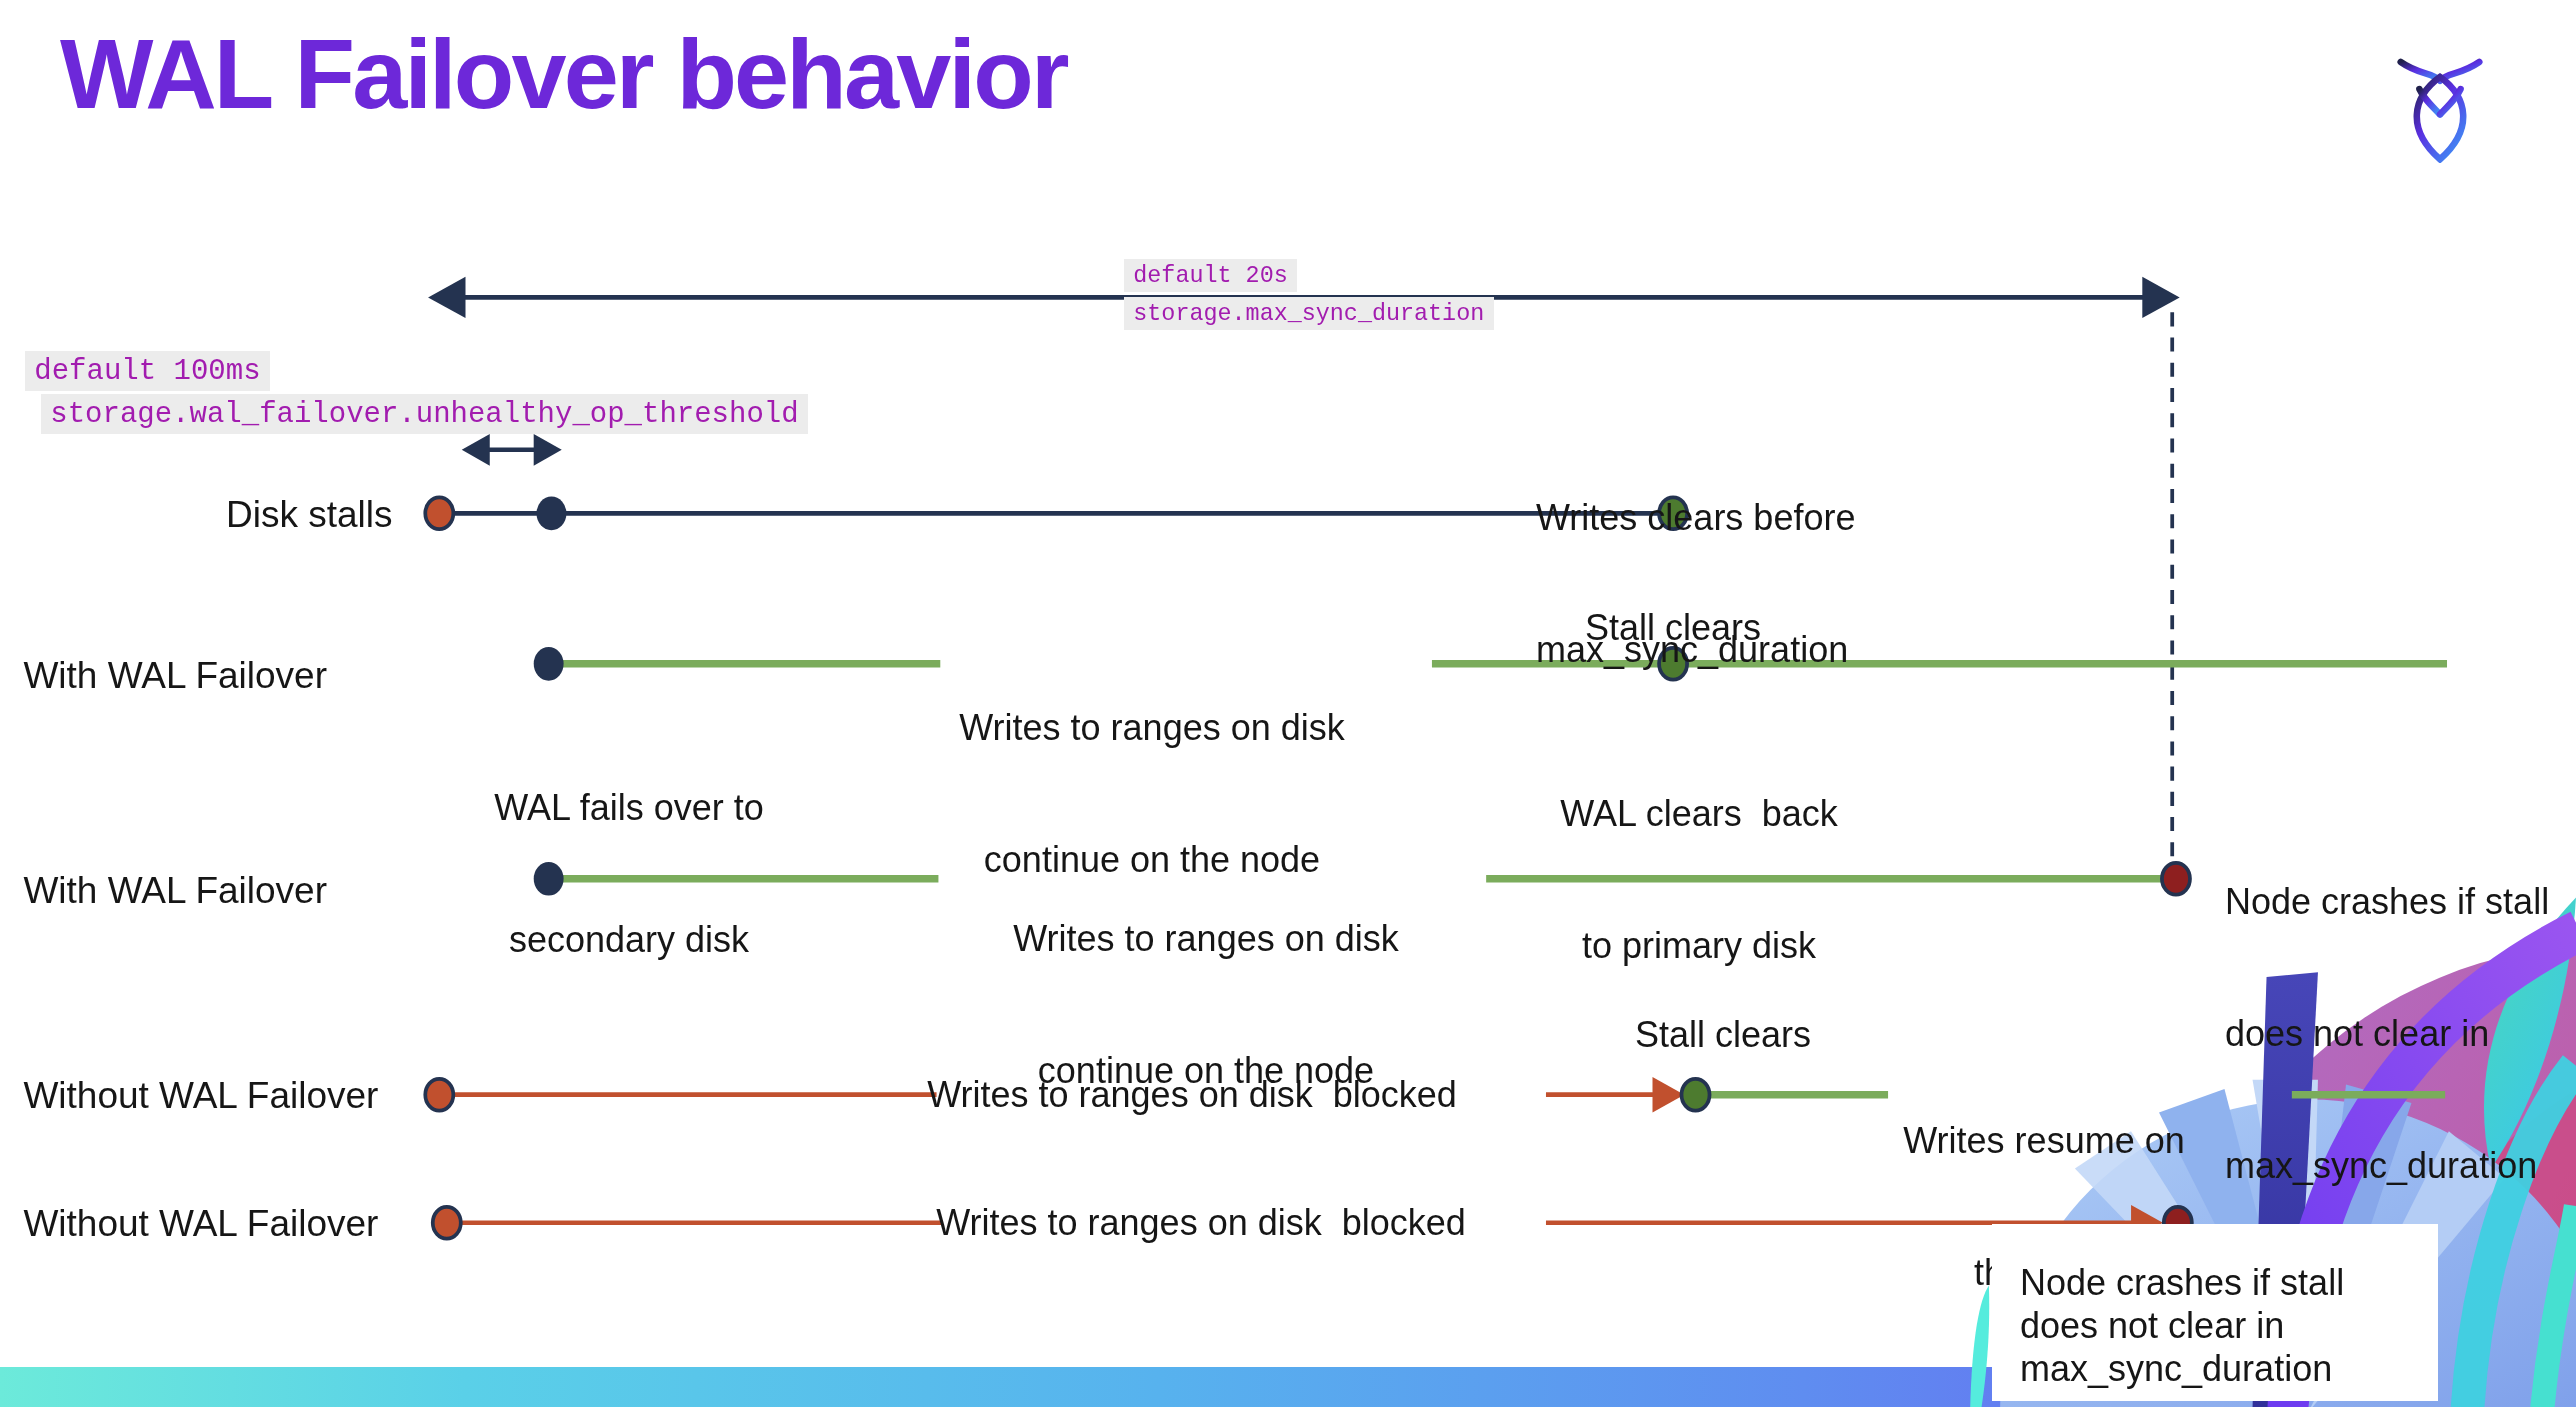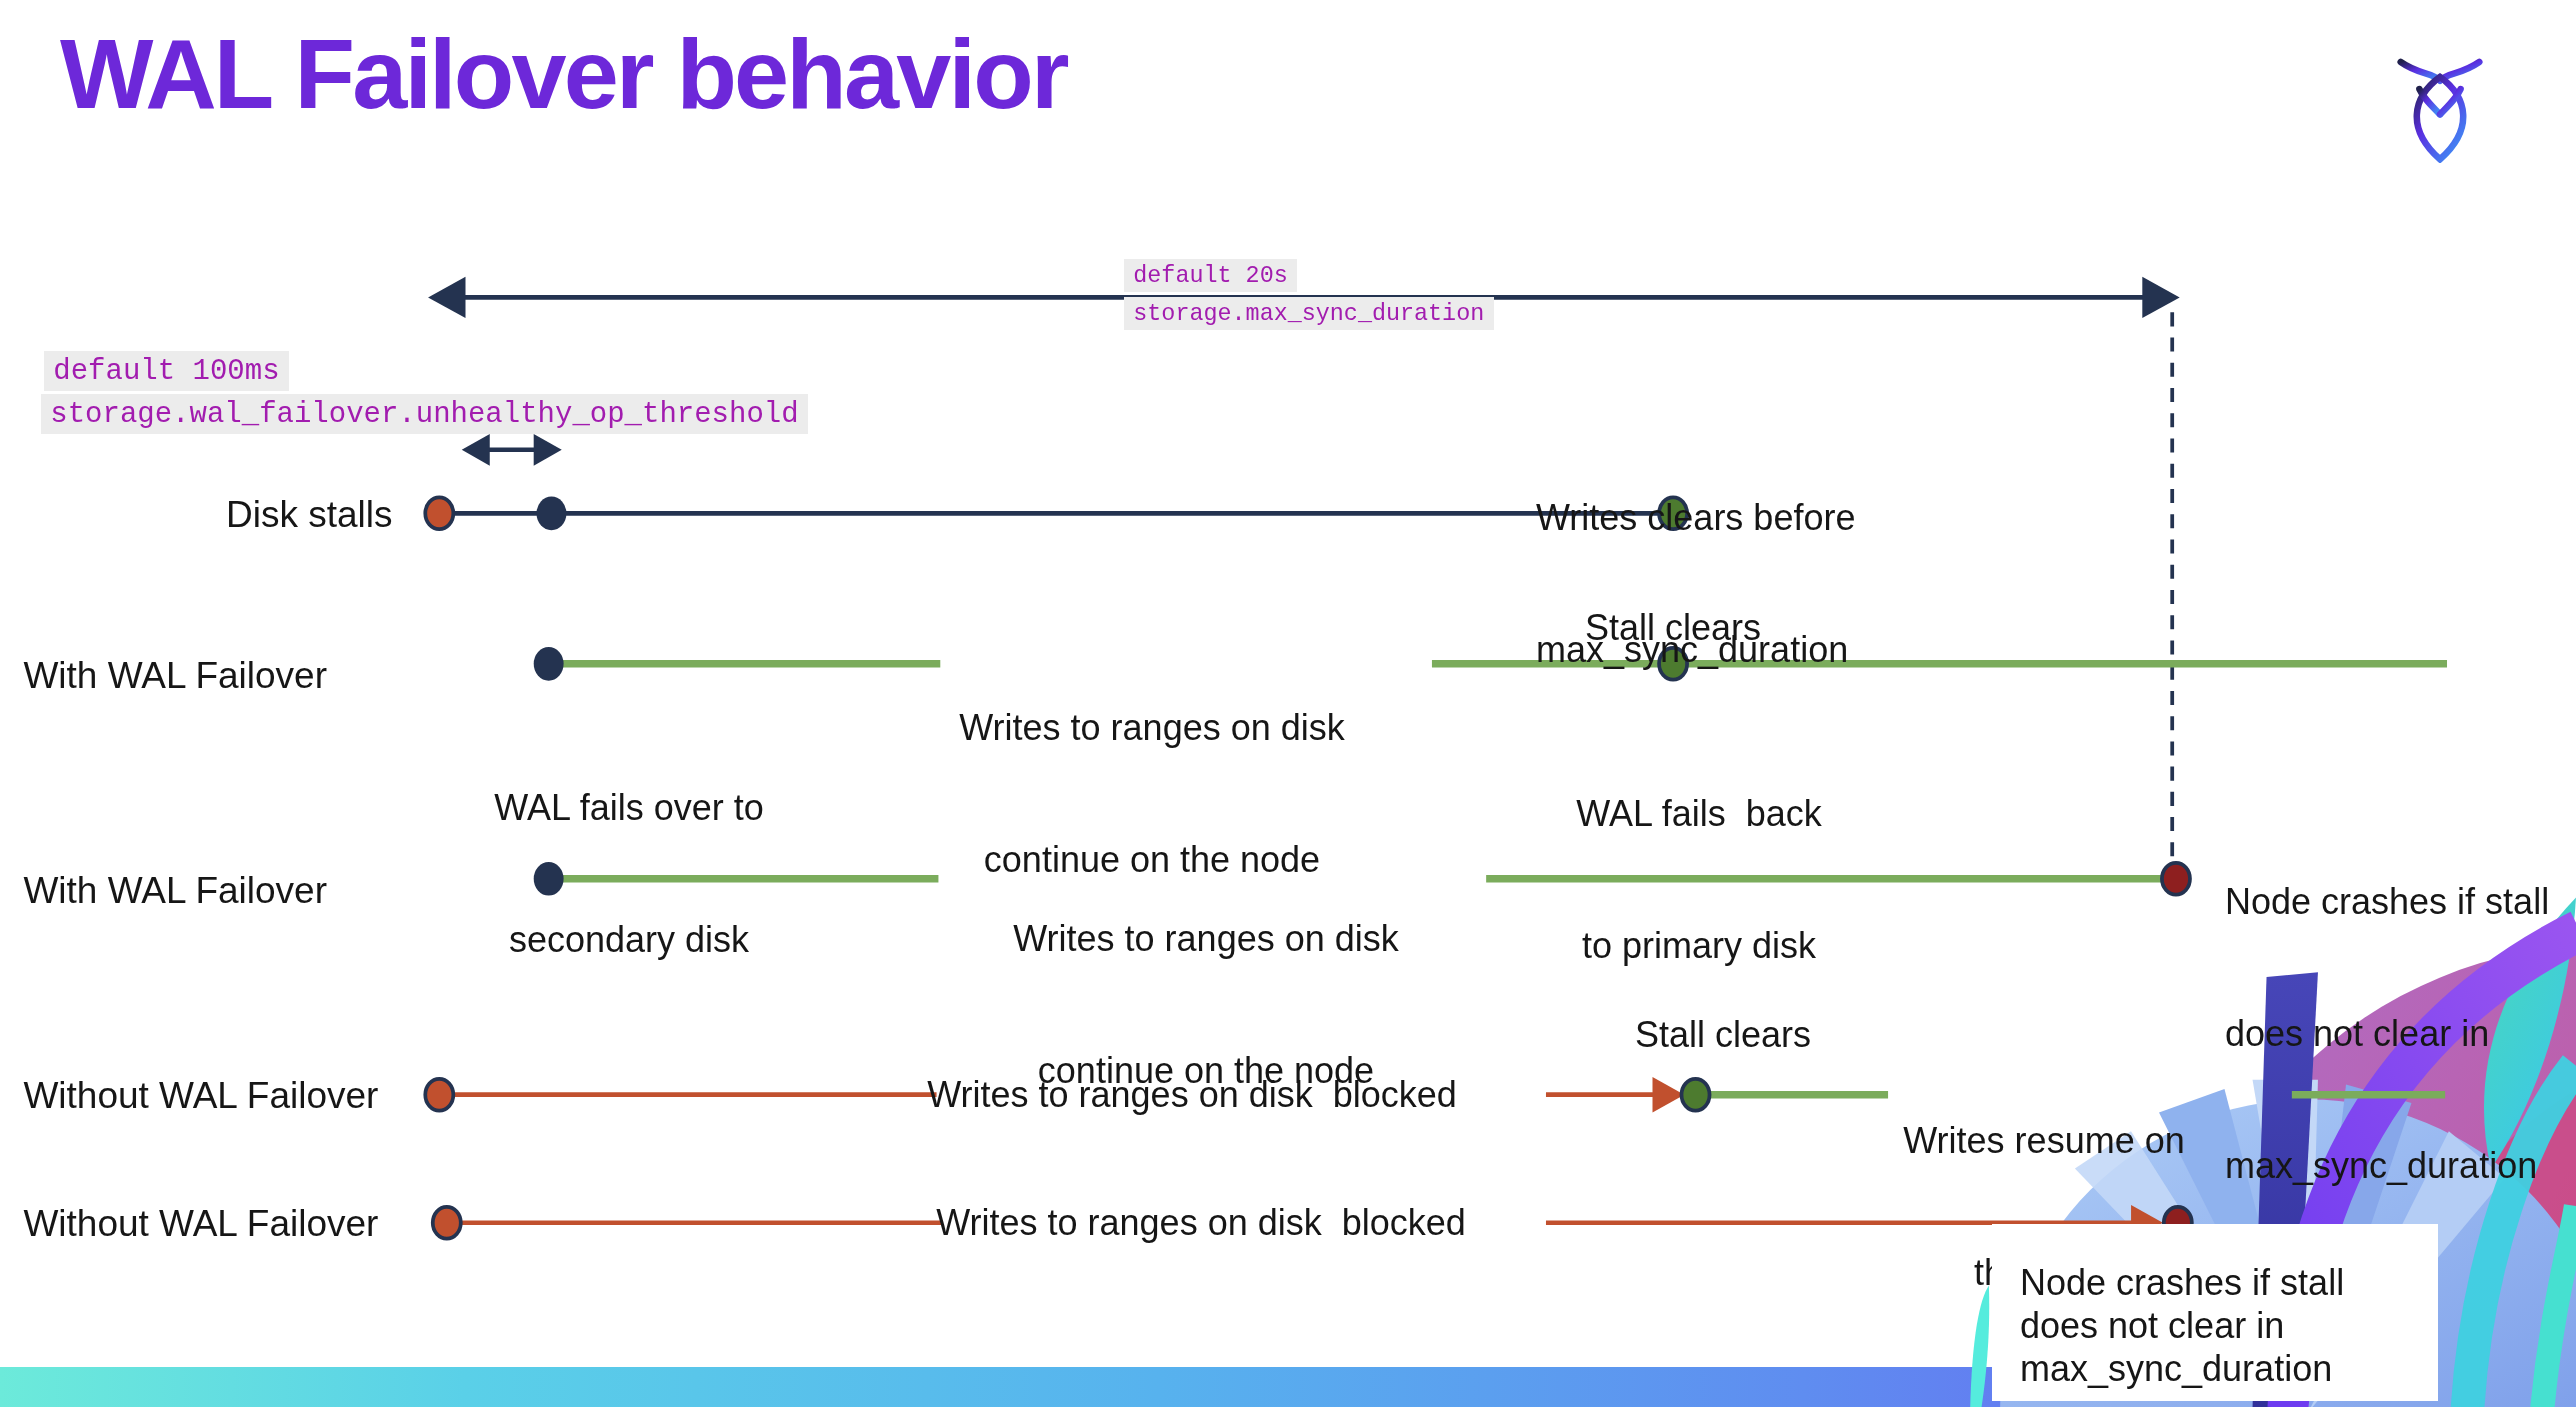--- a/index.html
+++ b/index.html
@@ -46,21 +46,21 @@
   </g>
 </svg>
 
 <div class="cfg-line" style="left:1124px;top:259px;">
   <span class="mono mono-sm">default 20s</span>
 </div>
 <div class="cfg-line" style="left:1124px;top:297px;">
   <span class="mono mono-sm">storage.max_sync_duration</span>
 </div>
 
-<div class="cfg-line" style="left:44px;top:351px;">
+<div class="cfg-line" style="left:25px;top:351px;">
   <span class="mono mono-lg">default 100ms</span>
 </div>
 <div class="cfg-line" style="left:41px;top:394px;">
   <span class="mono mono-lg">storage.wal_failover.unhealthy_op_threshold</span>
 </div>
 
 <svg id="diagram" width="2576" height="1408" viewBox="0 0 2756 1506">
 
   <g fill="#243350" stroke="#243350">
     <line x1="494" y1="318" x2="2296" y2="318" stroke-width="5"></line>
@@ -133,21 +133,21 @@
 </div>
 
 <div class="txt center" style="left:1673px;top:606px;">Stall clears</div>
 
 <div class="txt center" style="left:629px;top:698px;">
   <div>WAL fails over to</div>
   <div>secondary disk</div>
 </div>
 
 <div class="txt center" style="left:1699px;top:704px;">
-  <div>WAL fails  back</div>
+  <div>WAL clears  back</div>
   <div>to primary disk</div>
 </div>
 
 <div class="txt center" style="left:1206px;top:829px;">
   <div>Writes to ranges on disk</div>
   <div>continue on the node</div>
 </div>
 
 <div class="txt" style="left:2225px;top:792px;">
   <div>Node crashes if stall</div>

